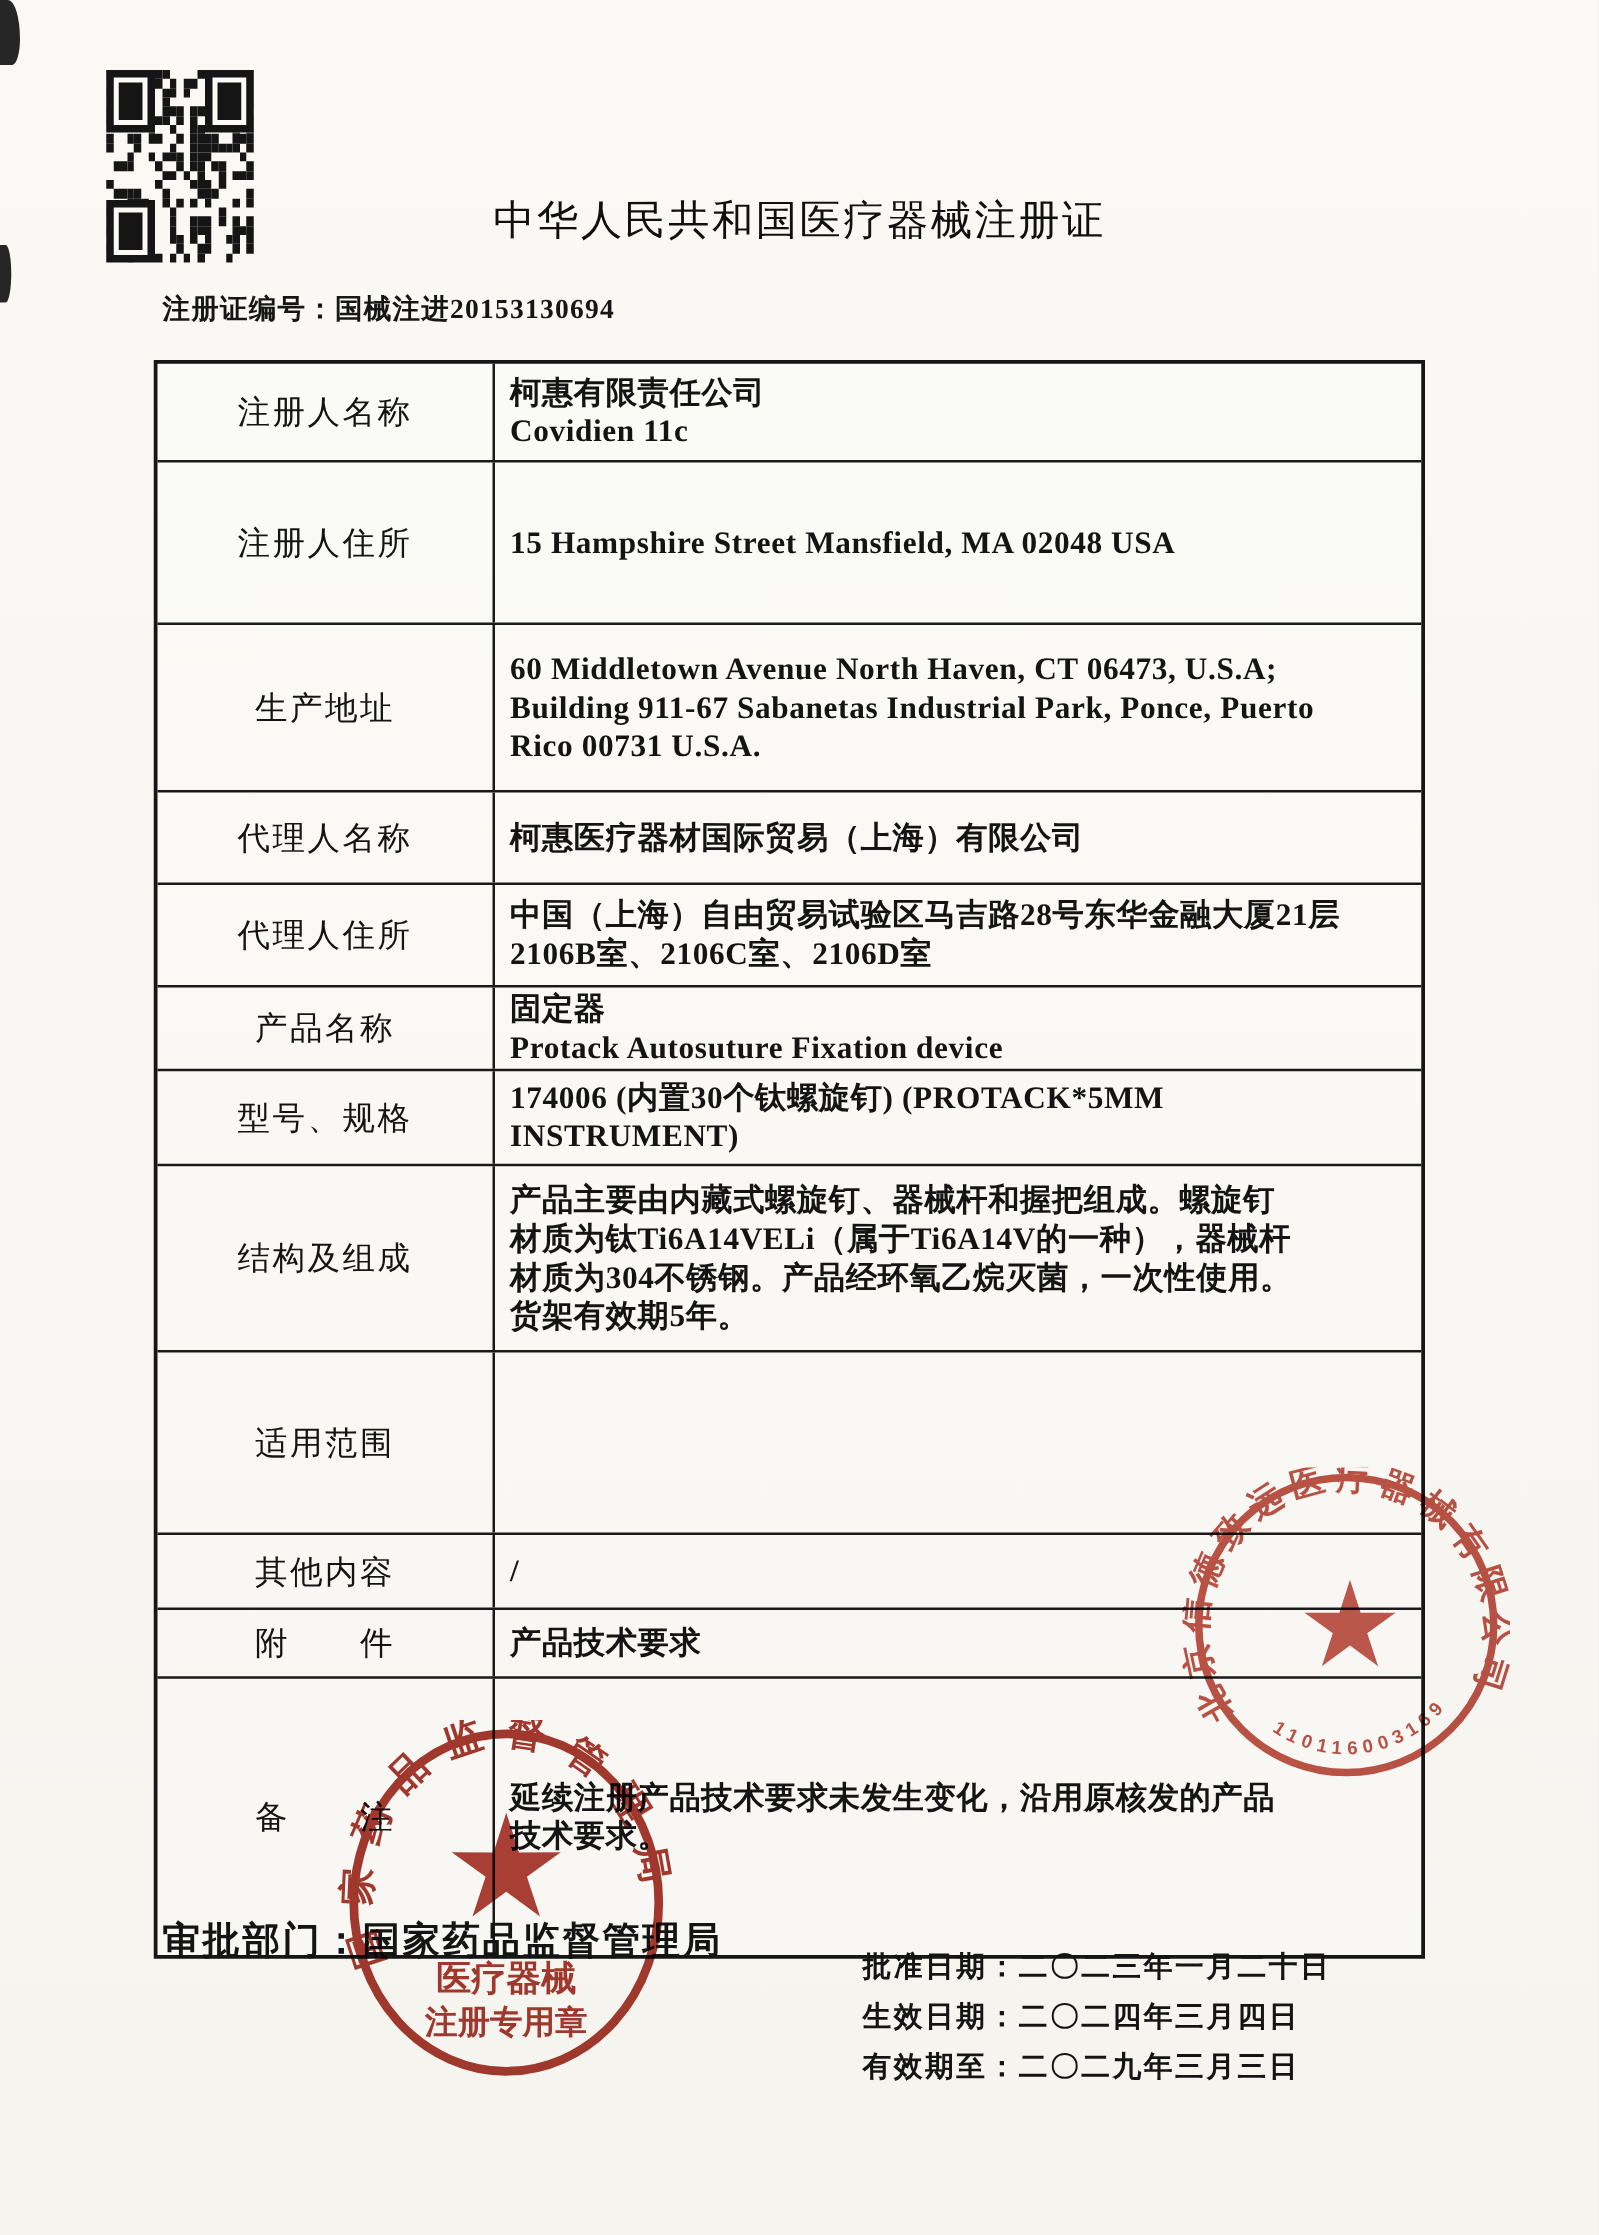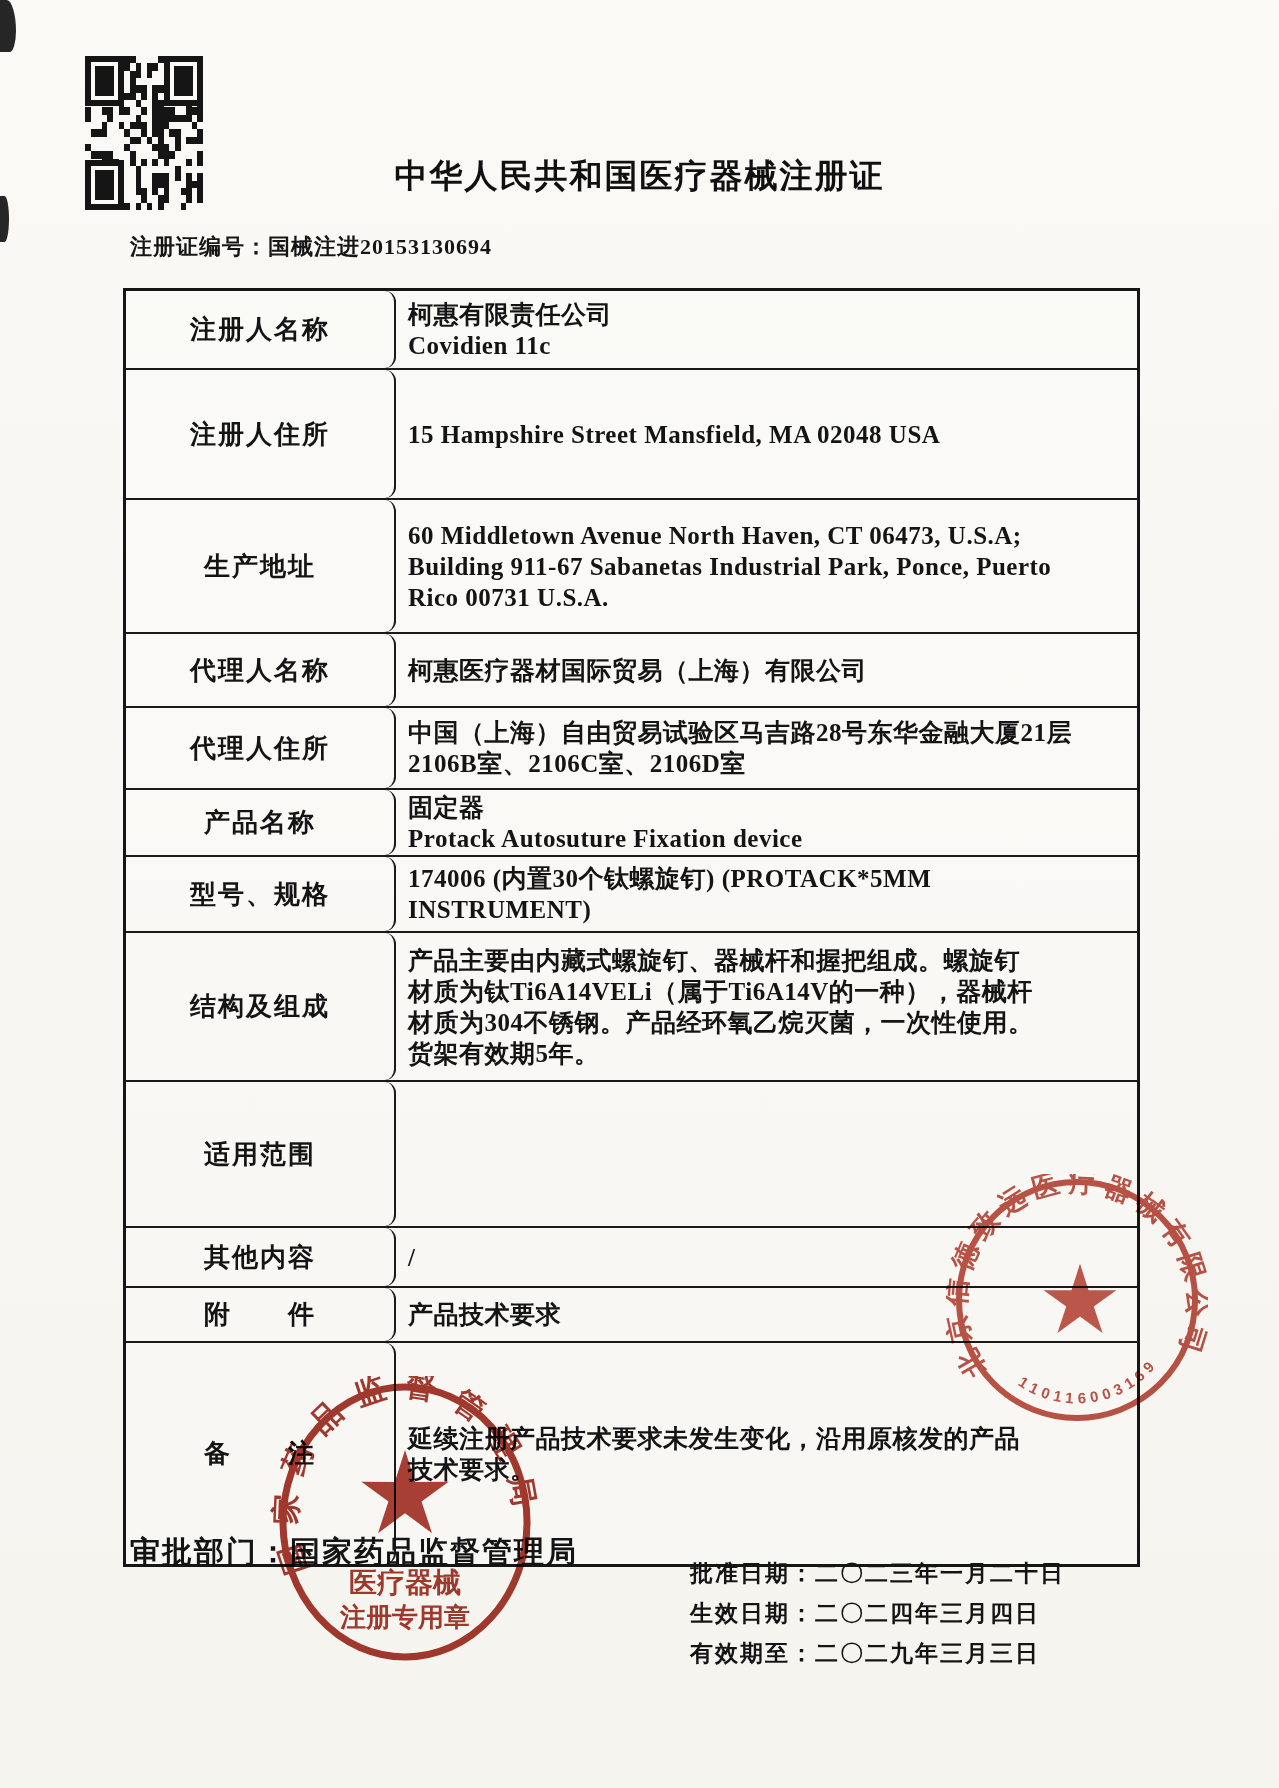--- a/index.html
+++ b/index.html
@@ -24,39 +24,39 @@
   .finder{position:absolute;width:39px;height:50px;background:#fbfaf7;
     border:6px solid #151515;box-sizing:border-box;}
   .finder::after{content:"";position:absolute;inset:4px;background:#151515;}
   .finder.tl{left:0;top:0;}
   .finder.tr{right:0;top:0;}
   .finder.bl{left:0;bottom:0;}
 
   .title{
     position:absolute;left:0;top:154px;width:1279px;text-align:center;
     font-family:"Liberation Sans", sans-serif;
-    font-size:33px;font-weight:bold;letter-spacing:2px;color:#101010;
+    font-size:33px;font-weight:normal;letter-spacing:2px;color:#101010;
   }
   .cert-no{
     position:absolute;left:130px;top:220px;
     font-size:22px;font-weight:bold;color:#161616;letter-spacing:1px;margin-top:12px;
   }
 
   
   .reg-table{
     position:absolute;left:123px;top:288px;width:1017px;
     border:3px solid #161616;box-sizing:border-box;background:rgba(255,255,255,0.25);
   }
   .trow{display:flex;border-bottom:2px solid #1a1a1a;}
   .trow:last-child{border-bottom:none;}
   .tlabel{
     width:268px;flex:0 0 268px;border-right:2px solid #1a1a1a;
     display:flex;align-items:center;justify-content:center;
     font-family:"Liberation Sans", sans-serif;
-    font-size:26px;font-weight:bold;letter-spacing:2px;white-space:pre;border-radius:11px;
+    font-size:26px;font-weight:normal;letter-spacing:2px;white-space:pre;
   }
   .tvalue{
     flex:1;display:flex;flex-direction:column;justify-content:center;
     padding:2px 10px 2px 12px;
     font-size:25px;font-weight:bold;line-height:31px;white-space:pre-line;
     letter-spacing:0.5px;
   }
 
   .approval{
     position:absolute;left:130px;top:1532px;font-size:30px;font-weight:bold;

